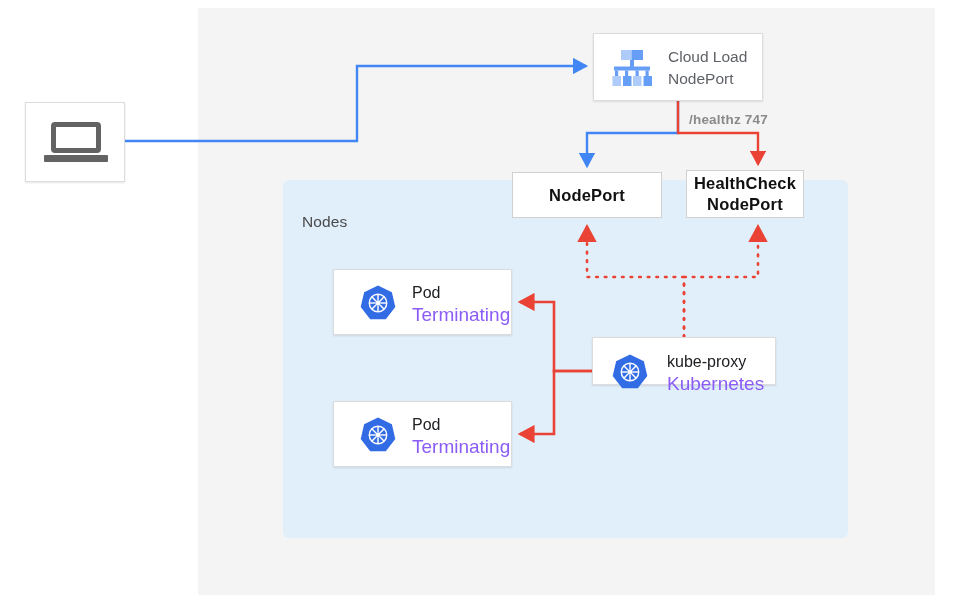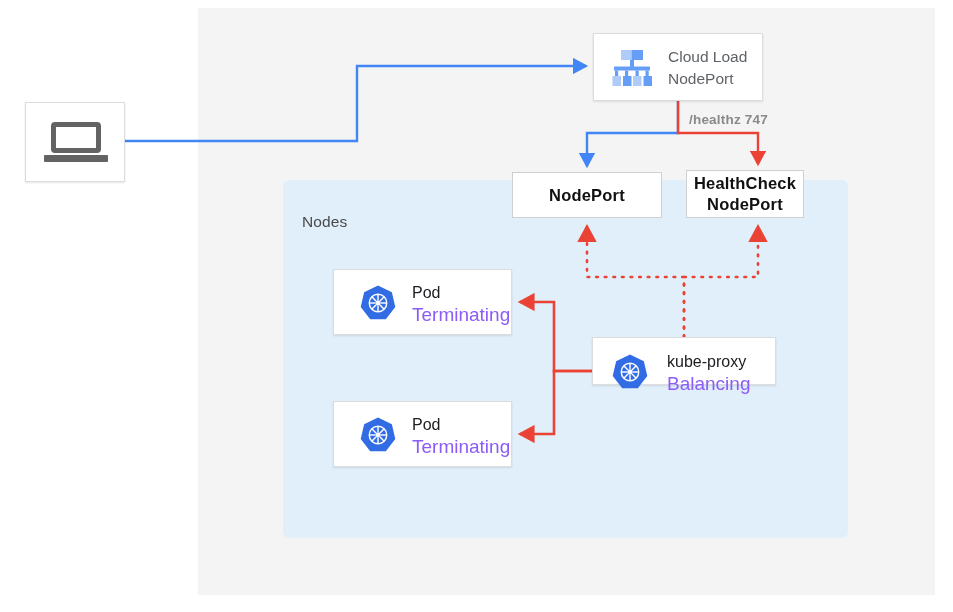--- a/index.html
+++ b/index.html
@@ -269,16 +269,16 @@
         <line x1="20" y1="22.6" x2="20" y2="29.2"></line>
         <line x1="10.8" y1="20" x2="17.4" y2="20"></line>
         <line x1="22.6" y1="20" x2="29.2" y2="20"></line>
         <line x1="13.5" y1="13.5" x2="18.1" y2="18.1"></line>
         <line x1="21.9" y1="21.9" x2="26.5" y2="26.5"></line>
         <line x1="26.5" y1="13.5" x2="21.9" y2="18.1"></line>
         <line x1="18.1" y1="21.9" x2="13.5" y2="26.5"></line>
       </g>
     </svg>
     <div class="card-text card-title" style="left:74px; top:14px;">kube-proxy</div>
-    <div class="card-text card-sub" style="left:74px; top:36px;">Balancing</div>
+    <div class="card-text card-sub" style="left:74px; top:36px;">Kubernetes</div>
   </div>
 
 </div>
 
 </body></html>

